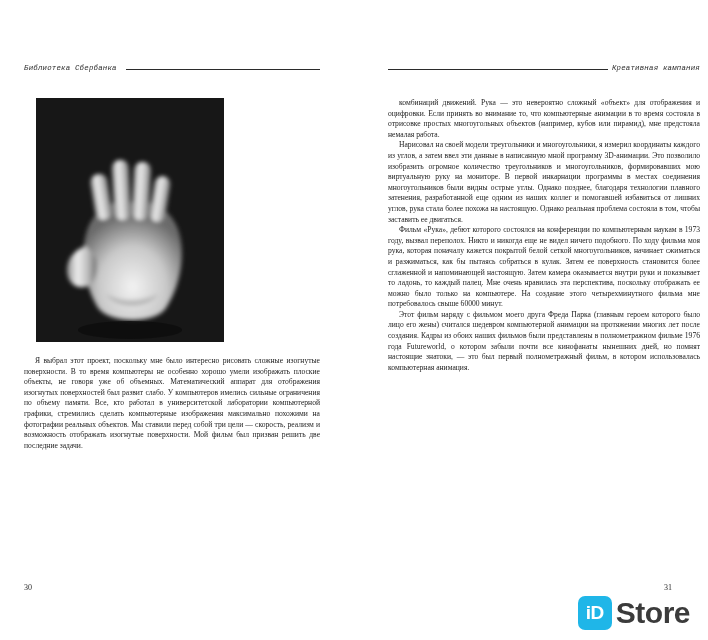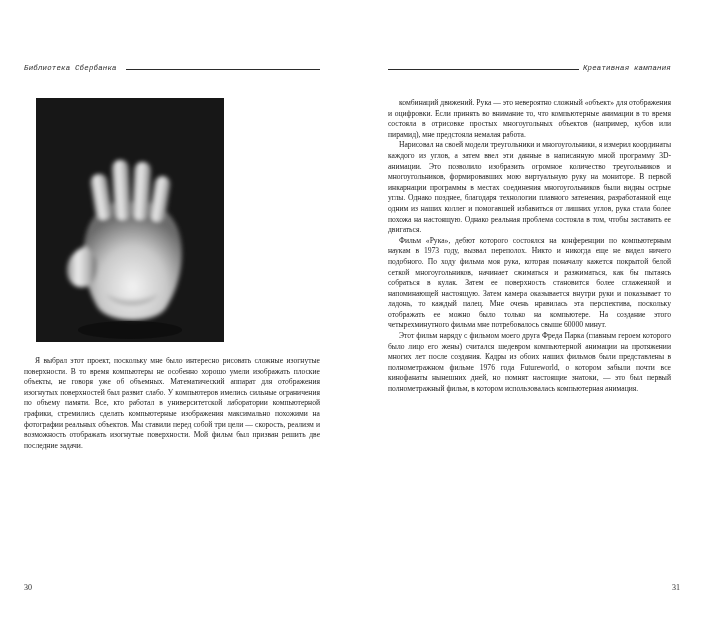--- a/index.html
+++ b/index.html
@@ -24,21 +24,21 @@
     position: relative;
     width: 354px;
     height: 640px;
     box-sizing: border-box;
     background: #ffffff;
   }
   .page-left {
     padding: 64px 34px 40px 24px;
   }
   .page-right {
-    padding: 64px 37px 40px 34px;
+    padding: 64px 8px 40px 34px;
   }
   .gutter {
     position: absolute;
     left: 354px;
     top: 0;
     width: 1px;
     height: 640px;
     background: #d8d8d8;
   }
   .runhead {
@@ -100,21 +100,21 @@
     text-indent: 11px;
   }
   .folio {
     position: absolute;
     bottom: 48px;
     font-family: "Liberation Serif", serif;
     font-size: 8px;
     color: #2b2b2b;
   }
   .folio-left { left: 24px; }
-  .folio-right { right: 28px; }
+  .folio-right { right: 36px; }
 
   .watermark {
     position: absolute;
     right: 18px;
     bottom: 10px;
     display: flex;
     align-items: center;
     gap: 4px;
   }
   .wm-badge {
@@ -203,15 +203,19 @@
 
     <div class="body-text">
       <p class="first">комбинаций движений. Рука — это невероятно сложный «объект» для отображения и оцифровки. Если принять во внимание то, что компьютерные анимации в то время состояла в отрисовке простых многоугольных объектов (например, кубов или пирамид), мне предстояла немалая работа.</p>
       <p>Нарисовал на своей модели треугольники и многоугольники, я измерил координаты каждого из углов, а затем ввел эти данные в написанную мной программу 3D-анимации. Это позволило изобразить огромное количество треугольников и многоугольников, формировавших мою виртуальную руку на мониторе. В первой инкарнации программы в местах соединения многоугольников были видны острые углы. Однако позднее, благодаря технологии плавного затенения, разработанной еще одним из наших коллег и помогавшей избавиться от лишних углов, рука стала более похожа на настоящую. Однако реальная проблема состояла в том, чтобы заставить ее двигаться.</p>
       <p>Фильм «Рука», дебют которого состоялся на конференции по компьютерным наукам в 1973 году, вызвал переполох. Никто и никогда еще не видел ничего подобного. По ходу фильма моя рука, которая поначалу кажется покрытой белой сеткой многоугольников, начинает сжиматься и разжиматься, как бы пытаясь собраться в кулак. Затем ее поверхность становится более сглаженной и напоминающей настоящую. Затем камера оказывается внутри руки и показывает то ладонь, то каждый палец. Мне очень нравилась эта перспектива, поскольку отображать ее можно было только на компьютере. На создание этого четырехминутного фильма мне потребовалось свыше 60000 минут.</p>
       <p>Этот фильм наряду с фильмом моего друга Фреда Парка (главным героем которого было лицо его жены) считался шедевром компьютерной анимации на протяжении многих лет после создания. Кадры из обоих наших фильмов были представлены в полнометражном фильме 1976 года Futureworld, о котором забыли почти все кинофанаты нынешних дней, но помнят настоящие знатоки, — это был первый полнометражный фильм, в котором использовалась компьютерная анимация.</p>
     </div>
 
     <div class="folio folio-right">31</div>
 
+    <div class="watermark">
+      <div class="wm-badge">iD</div>
+      <div class="wm-text">Store</div>
+    </div>
   </div>
 
 </div>
 
 </body></html>

